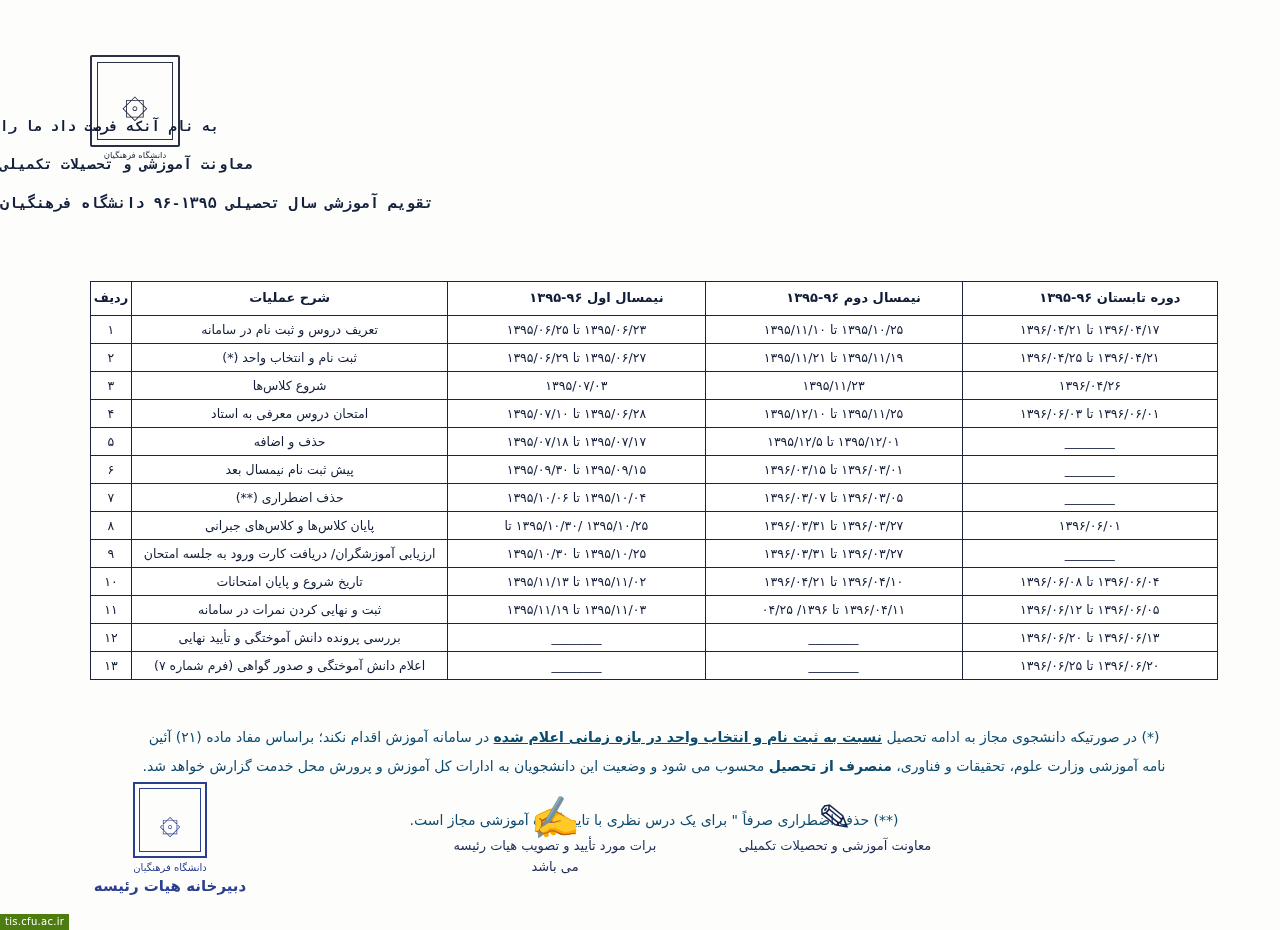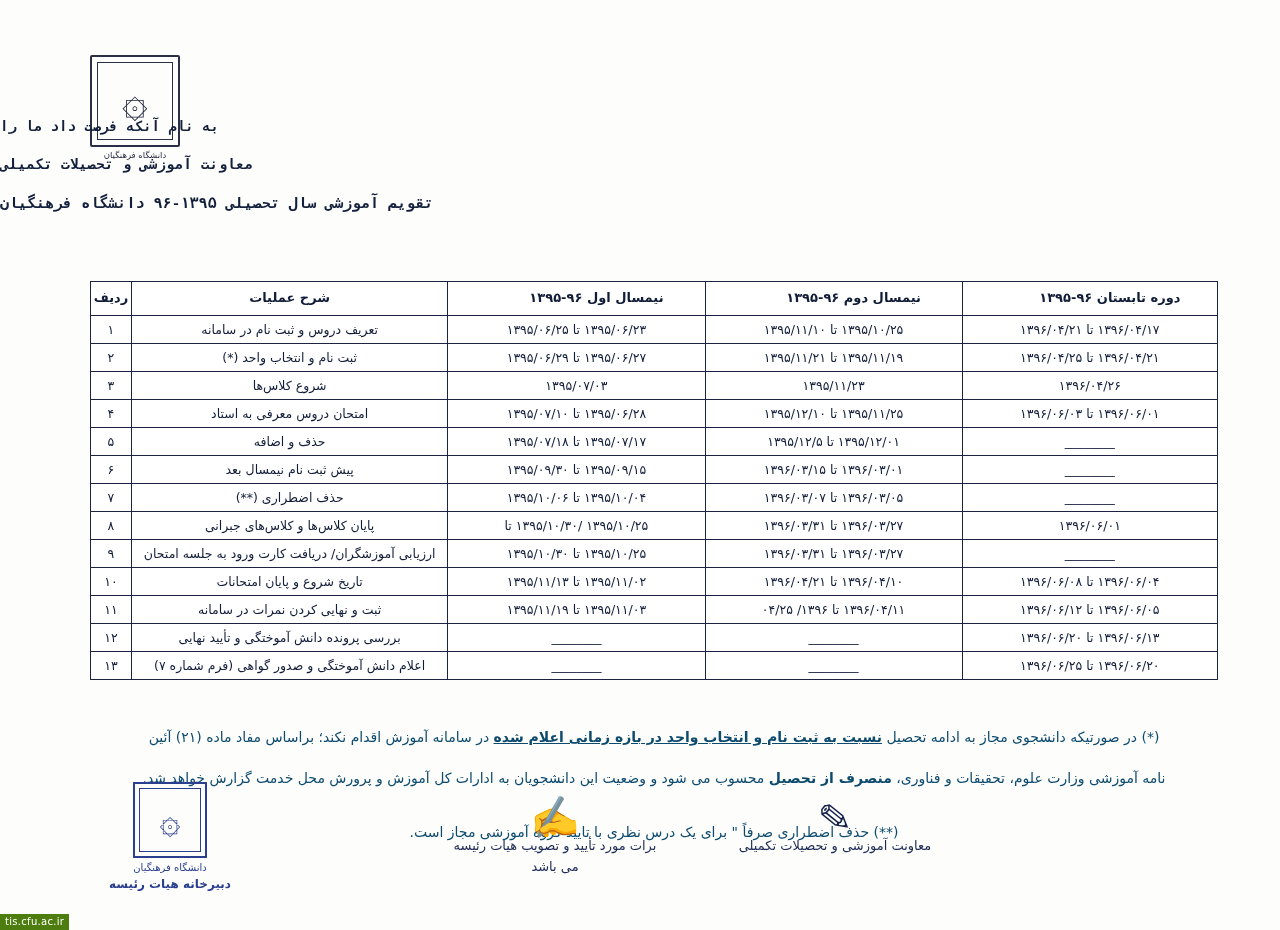--- a/index.html
+++ b/index.html
@@ -121,21 +121,21 @@
     width: 1128px;
     direction: rtl;
     text-align: justify;
   }
   .fn-line {
     font-size: 14px;
     line-height: 1.9;
     color: #0c4a6e;
   }
   .fn-1 { text-align: center; }
-  .fn-2 { text-align: center; margin-top: 14px; }
+  .fn-2 { text-align: center; margin-top: 2px; }
   .fn-3 { text-align: center; margin-top: 28px; }
   .u { text-decoration: underline; font-weight: bold; }
   .b { font-weight: bold; }
   
   .stamp {
     position: absolute;
     top: 782px;
     right: 1010px;
     width: 200px;
     text-align: center;
@@ -162,21 +162,21 @@
     justify-content: center;
     font-size: 36px;
     color: #2b3f8f;
   }
   .stamp-cap1 {
     font-size: 10px;
     margin-top: 4px;
     letter-spacing: .4px;
   }
   .stamp-cap2 {
-    font-size: 12px;
+    font-size: 15px;
     font-weight: bold;
     margin-top: 4px;
   }
   .sig {
     position: absolute;
     color: #1c2a55;
     font-size: 13px;
     direction: rtl;
     line-height: 1.6;
   }

